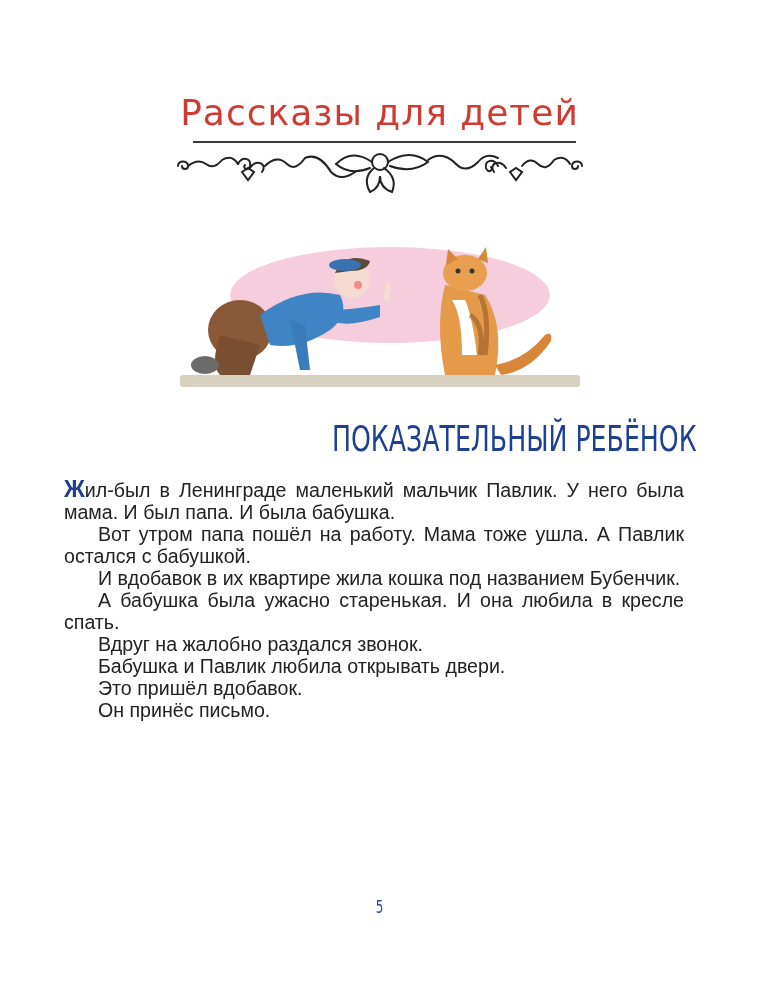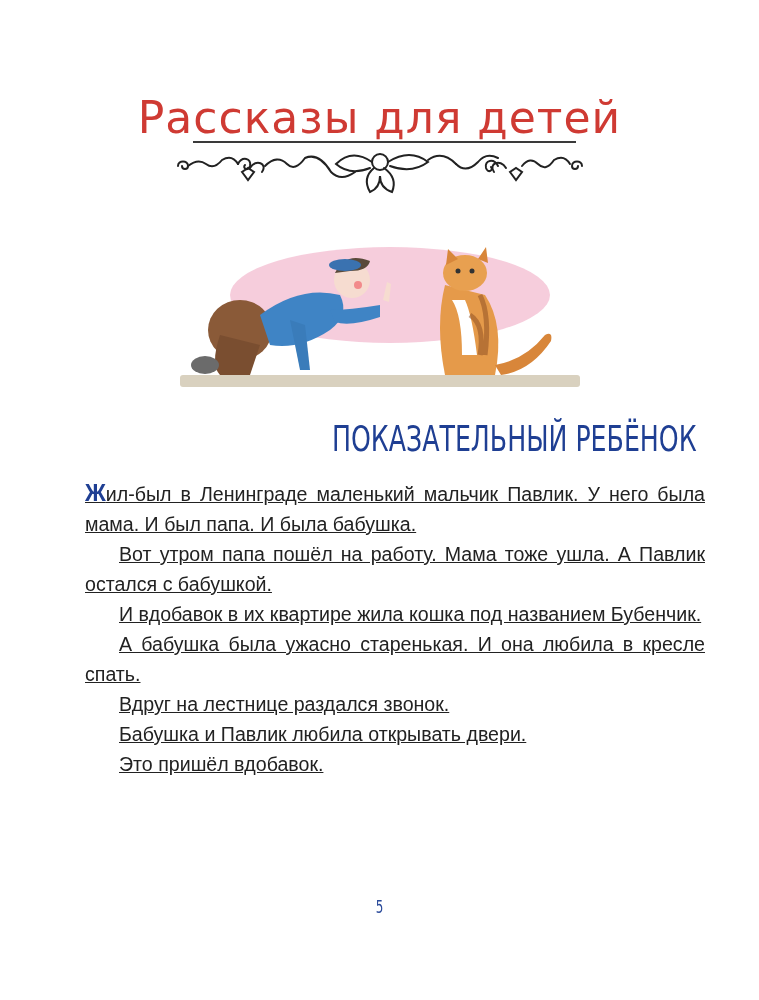--- a/index.html
+++ b/index.html
@@ -1,36 +1,36 @@
 <!DOCTYPE html>
 <html><head>
   <meta charset="utf-8">
   <style>
     html, body { margin: 0; padding: 0; background: #ffffff; }
     body { width: 759px; height: 1000px; position: relative; overflow: hidden; font-family: "Liberation Sans", sans-serif; }
     .series-title {
       position: absolute; left: 0; width: 759px; top: 92px; text-align: center;
-      color: #cf3a33; font-family: "DejaVu Sans", sans-serif; font-size: 44px; letter-spacing: 1px;
+      color: #cf3a33; font-family: "DejaVu Sans", sans-serif; font-size: 36px; letter-spacing: 1px;
     }
     .title-rule {
       position: absolute; left: 193px; width: 383px; top: 141px; height: 0;
       border-top: 2px solid #3a3a3a;
     }
     .ornament { position: absolute; left: 170px; top: 146px; width: 420px; height: 48px; }
     .illustration { position: absolute; left: 180px; top: 225px; width: 400px; height: 165px; }
     .story-title {
       position: absolute; right: 62px; top: 418px;
       color: #1f3f93; font-family: "DejaVu Sans Condensed", "DejaVu Sans", sans-serif;
       font-size: 36px; letter-spacing: 0px; transform: scaleX(0.78); transform-origin: right center;
       white-space: nowrap; font-weight: normal;
     }
     .body-text {
-      position: absolute; left: 85px; width: 620px; top: 478px;
-      font-family: "Liberation Sans", sans-serif; font-size: 19.6px; line-height: 30px;
-      color: #222; text-align: justify; text-decoration: underline;
+      position: absolute; left: 64px; width: 620px; top: 478px;
+      font-family: "Liberation Sans", sans-serif; font-size: 19.6px; line-height: 22px;
+      color: #222; text-align: justify;
     }
     .body-text p { margin: 0; text-indent: 34px; }
     .body-text p.first { text-indent: 0; }
     .dropcap { color: #1f3f93; font-weight: bold; font-size: 23px; }
     .page-number {
       position: absolute; left: 0; width: 759px; top: 897px; text-align: center;
       color: #2a4a9a; font-family: "DejaVu Sans", sans-serif; font-size: 17px; transform: scaleX(0.7);
     }
   </style>
 </head>
@@ -96,20 +96,21 @@
     </g>
   </svg>
 
   <div class="story-title">ПОКАЗАТЕЛЬНЫЙ РЕБЁНОК</div>
 
   <div class="body-text">
     <p class="first"><span class="dropcap">Ж</span><span>ил-был в Ленинграде маленький мальчик Павлик. У него была мама. И был папа. И была бабушка.</span></p>
     <p>Вот утром папа пошёл на работу. Мама тоже ушла. А Павлик остался с бабушкой.</p>
     <p>И вдобавок в их квартире жила кошка под названием Бубенчик.</p>
     <p>А бабушка была ужасно старенькая. И она любила в кресле спать.</p>
-    <p>Вдруг на лестнице раздался звонок.</p>
+    <p>Вдруг на жалобно раздался звонок.</p>
     <p>Бабушка и Павлик любила открывать двери.</p>
     <p>Это пришёл вдобавок.</p>
+    <p>Он принёс письмо.</p>
   </div>
 
   <div class="page-number">5</div>
 
 </div>
 
 </body></html>

